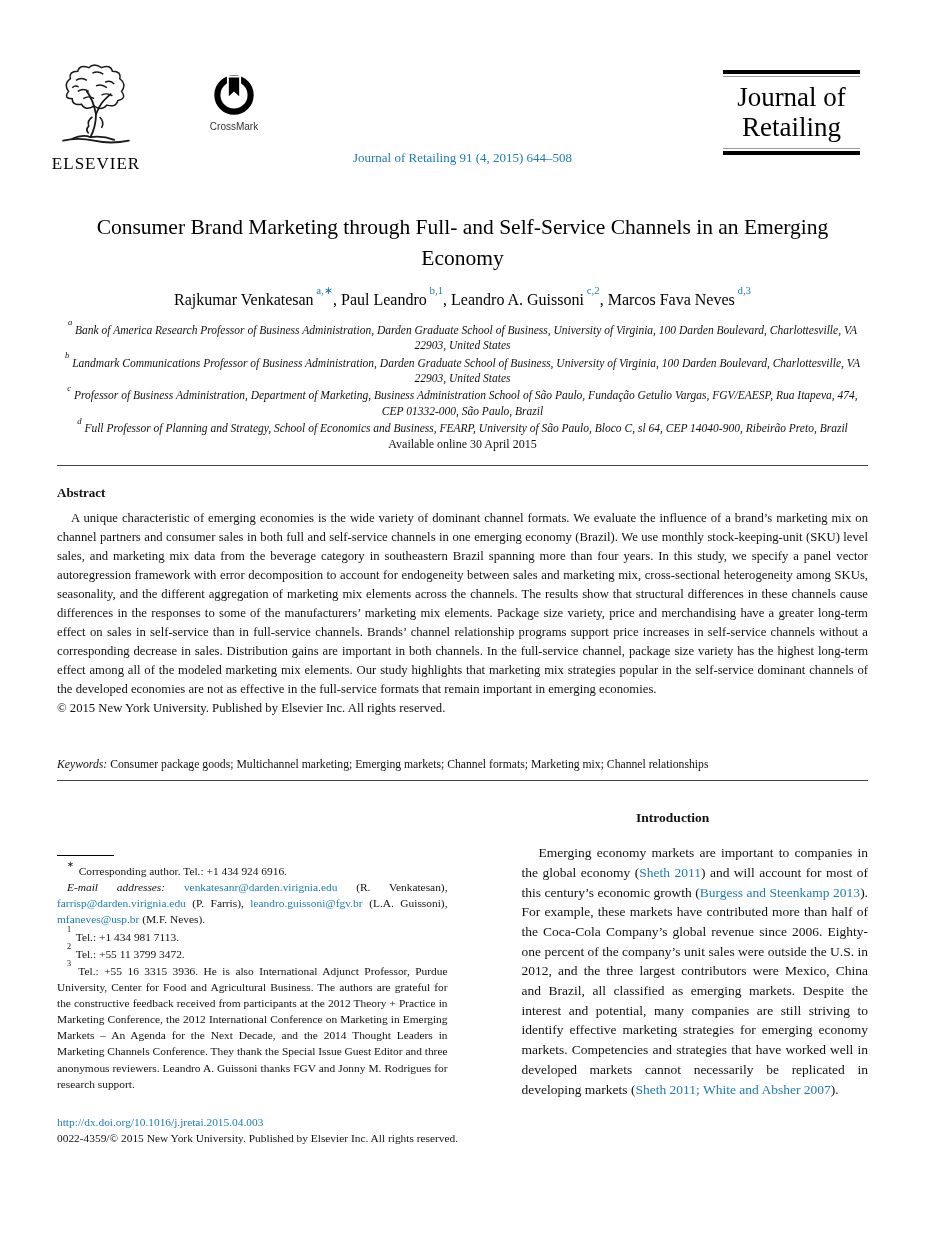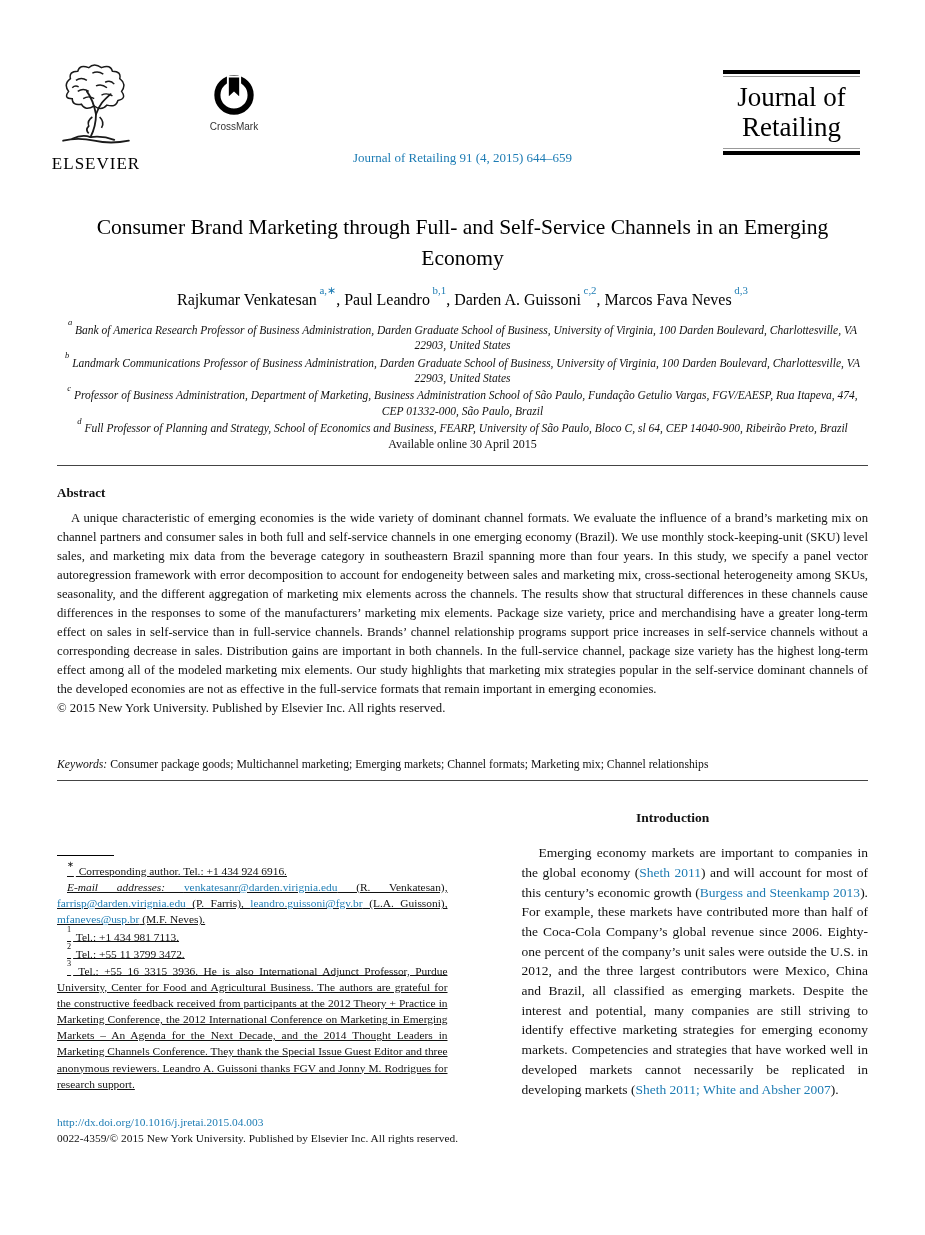--- a/index.html
+++ b/index.html
@@ -38,21 +38,21 @@
   .abstract-head { font-size:13px; font-weight:bold; margin-top:19px; }
   .abstract-text { font-size:12.7px; line-height:1.5; text-align:justify; margin-top:8px; text-indent:14px; }
   .abstract-copy { font-size:12.7px; line-height:1.5; }
   .keywords { font-size:11.7px; margin-top:40px; }
   .rule2 { border:none; border-top:1.5px solid #444; margin-top:9px; }
 
   
   .columns { display:grid; grid-template-columns:1fr 1fr; column-gap:30px; margin-top:12px; }
   .fncol { padding-top:62px; }
   .fn-rule { width:57px; border:none; border-top:1px solid #000; margin-bottom:6px; }
-  .fn { font-size:11.4px; line-height:1.42; text-align:justify; text-indent:10px;text-decoration:underline; }
+  .fn { font-size:11.4px; line-height:1.42; text-align:justify; text-indent:10px; }
   .fn sup { font-size:72%; position:relative; top:-0.4em; margin-right:2px; }
   .intro-head { text-align:center; font-size:13.5px; font-weight:bold; margin-top:17px; }
   .intro-par { font-size:13.5px; line-height:1.46; text-align:justify; margin-top:17px; text-indent:17px;margin-left:44px; }
 
   
   .footer { margin-top:16px; font-size:11.4px; line-height:1.4; }
 </style>
 </head>
 <body>
 
@@ -94,39 +94,39 @@
     <div class="crossmark">
       <span>
         <svg width="42" height="42" viewBox="0 0 48 48">
           <circle cx="24" cy="24" r="19" fill="none" stroke="#000" stroke-width="7"></circle>
           <path d="M17 3 h14 v25 l-7 -6.5 l-7 6.5 z" fill="#000" stroke="#fff" stroke-width="2.2"></path>
         </svg>
       </span>
       <div class="crossmark-label">CrossMark</div>
     </div>
 
-    <div class="citation link">Journal of Retailing 91 (4, 2015) 644–659</div>
+    <div class="citation link">Journal of Retailing 91 (4, 2015) 644–508</div>
 
     <div class="journal-box">
       <div class="jb-thick"></div>
       <div class="jb-thin"></div>
       <div class="jb-text">
         <div>Journal of</div>
         <div>Retailing</div>
       </div>
       <div class="jb-thin-b"></div>
       <div class="jb-thick"></div>
     </div>
   </div>
 
   <div class="main">
 
     <div class="title">Consumer Brand Marketing through Full- and Self-Service Channels in an Emerging Economy</div>
 
-    <div class="authors" id="authors"><span>Rajkumar Venkatesan</span><sup class="link"> a,∗</sup>, <span>Paul Leandro</span><sup class="link"> b,1</sup>, <span>Darden A. Guissoni</span><sup class="link"> c,2</sup>, <span>Marcos Fava Neves</span><sup class="link"> d,3</sup></div>
+    <div class="authors" id="authors"><span>Rajkumar Venkatesan</span><sup class="link"> a,∗</sup>, <span>Paul Leandro</span><sup class="link"> b,1</sup>, <span>Leandro A. Guissoni</span><sup class="link"> c,2</sup>, <span>Marcos Fava Neves</span><sup class="link"> d,3</sup></div>
 
     <div class="affiliations" id="affiliations">
         <div><sup>a</sup> Bank of America Research Professor of Business Administration, Darden Graduate School of Business, University of Virginia, 100 Darden Boulevard, Charlottesville, VA 22903, United States</div>
         <div><sup>b</sup> Landmark Communications Professor of Business Administration, Darden Graduate School of Business, University of Virginia, 100 Darden Boulevard, Charlottesville, VA 22903, United States</div>
         <div><sup>c</sup> Professor of Business Administration, Department of Marketing, Business Administration School of São Paulo, Fundação Getulio Vargas, FGV/EAESP, Rua Itapeva, 474, CEP 01332-000, São Paulo, Brazil</div>
         <div><sup>d</sup> Full Professor of Planning and Strategy, School of Economics and Business, FEARP, University of São Paulo, Bloco C, sl 64, CEP 14040-900, Ribeirão Preto, Brazil</div>
       </div>
 
     <div class="available">Available online 30 April 2015</div>
 

